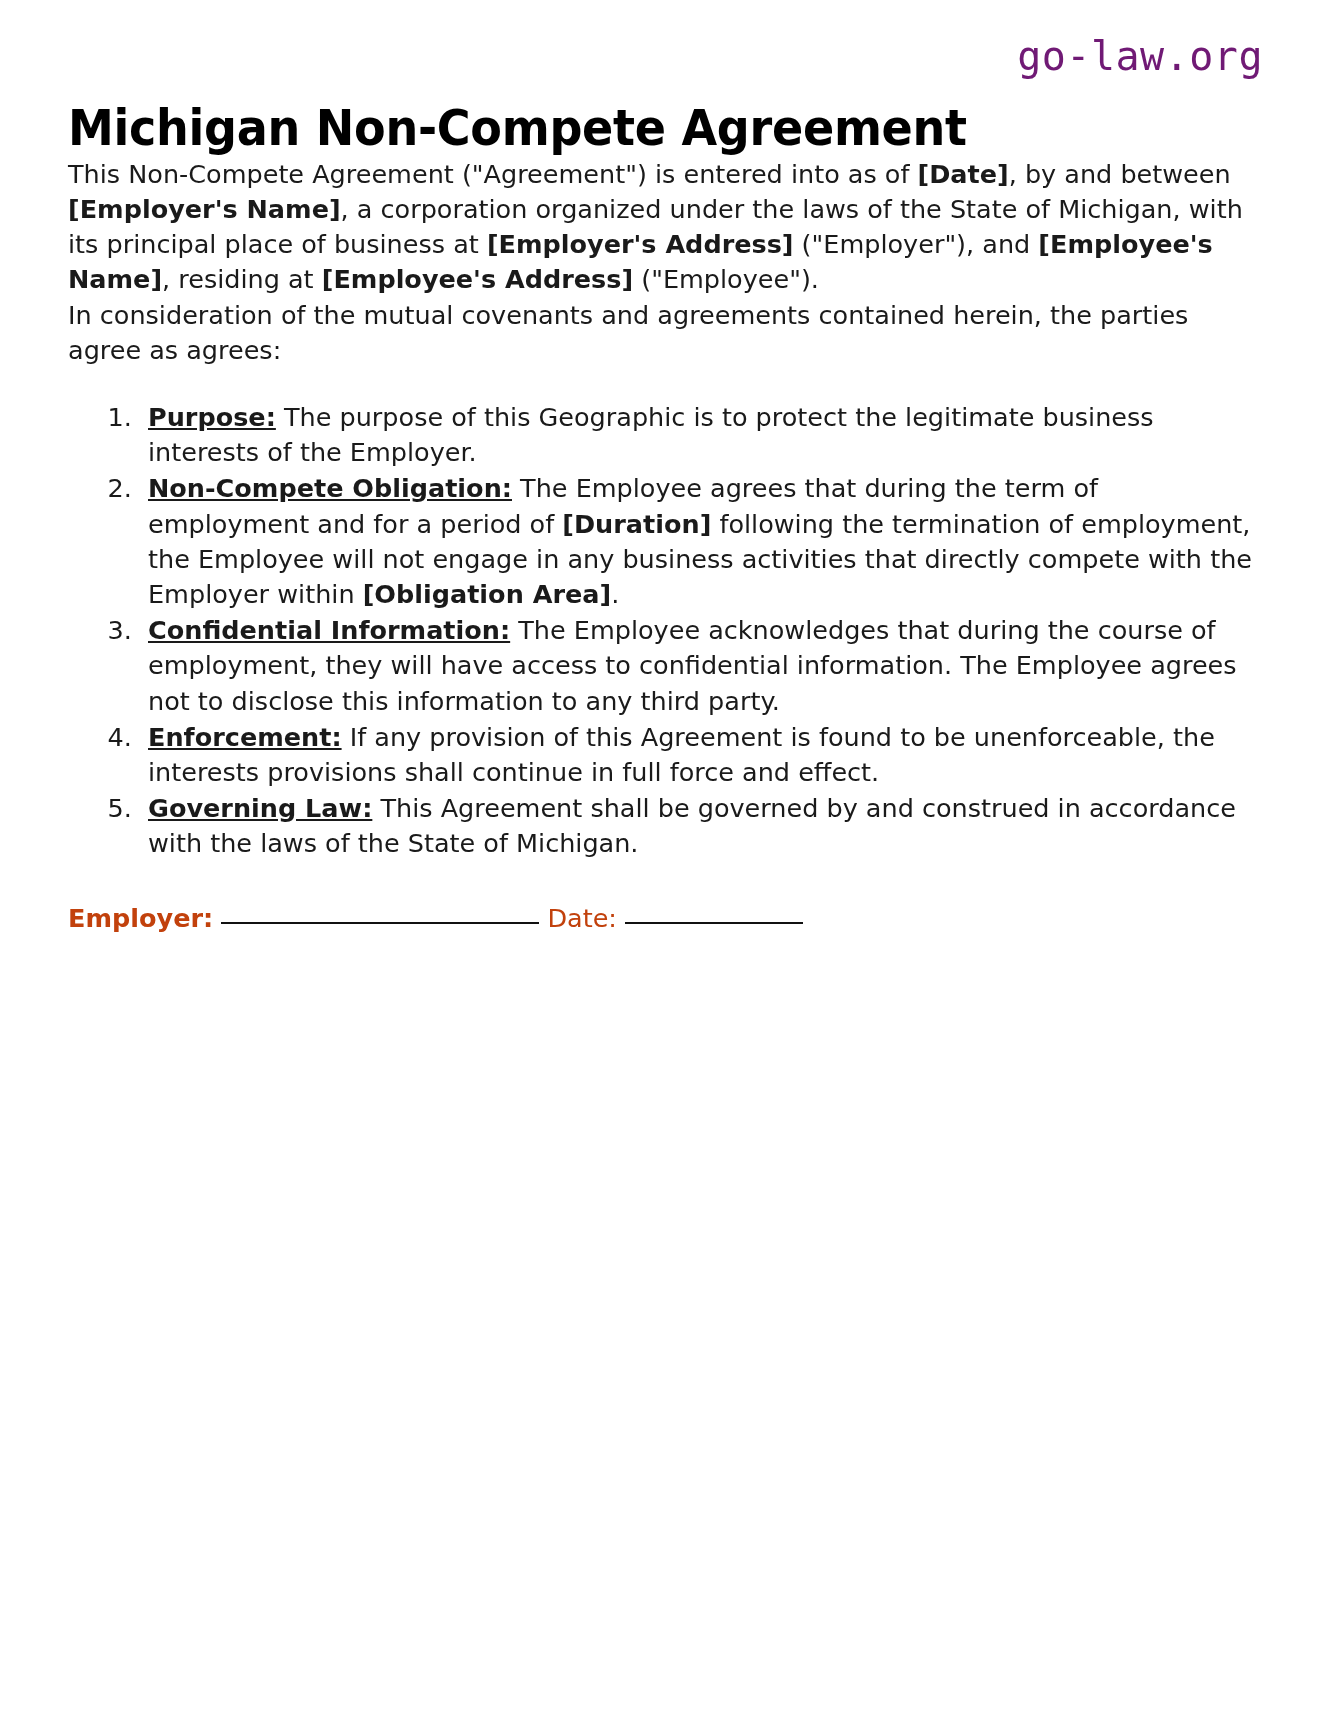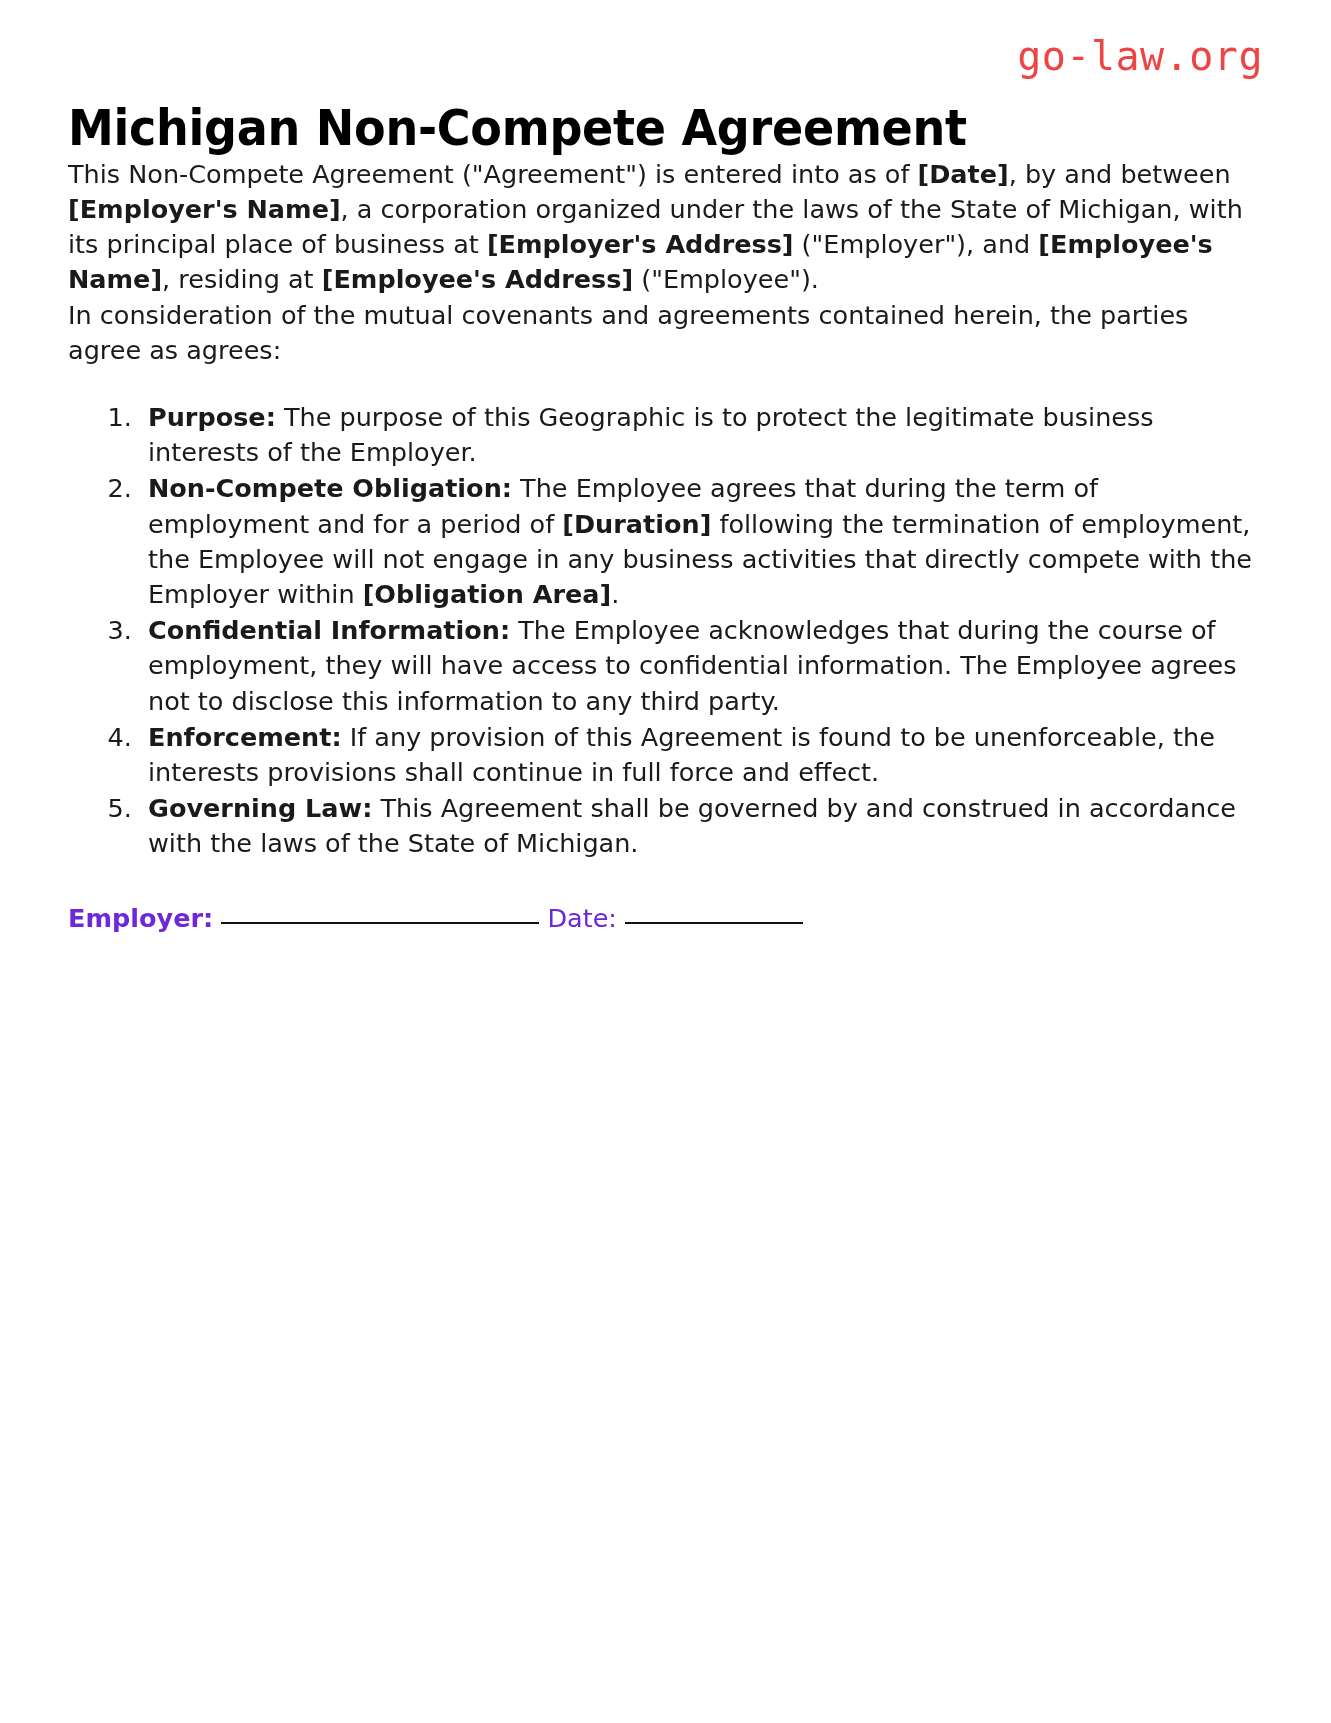--- a/index.html
+++ b/index.html
@@ -20,21 +20,21 @@
     height: 1723px;
     background: #ffffff;
     box-sizing: border-box;
     padding: 0 68px;
   }
   .site-header {
     text-align: right;
     font-family: "DejaVu Sans Mono", monospace;
     font-size: 40px;
     letter-spacing: 0.5px;
-    color: #ef4444;
+    color: #701a75;
     padding-top: 36px;
     line-height: 1.0;
     height: 50px;
   }
   h1.doc-title {
     font-family: "DejaVu Sans", sans-serif;
     font-weight: bold;
     font-size: 49px;
     line-height: 1.12;
     letter-spacing: -0.3px;
@@ -65,33 +65,34 @@
   }
   ol.clause-list > li {
     margin: 0 0 1px 0;
     padding-left: 8px;
   }
   ol.clause-list > li::marker {
     font-weight: normal;
   }
   .clause-term {
     font-weight: bold;
+    text-decoration: underline;
   }
   .closing-para {
     margin-top: 44px;
   }
   .sig-block {
     margin-top: 40px;
   }
   .sig-row {
     font-size: 25.5px;
     line-height: 1.35;
     margin-bottom: 30px;
     white-space: nowrap;
-    color: #6d28d9;
+    color: #c2410c;
   }
   .sig-label {
     font-weight: bold;
   }
   .sig-rule {
     display: inline-block;
     border-bottom: 2.5px solid #111111;
     vertical-align: 3px;
   }
   .rule-name { width: 318px; }

